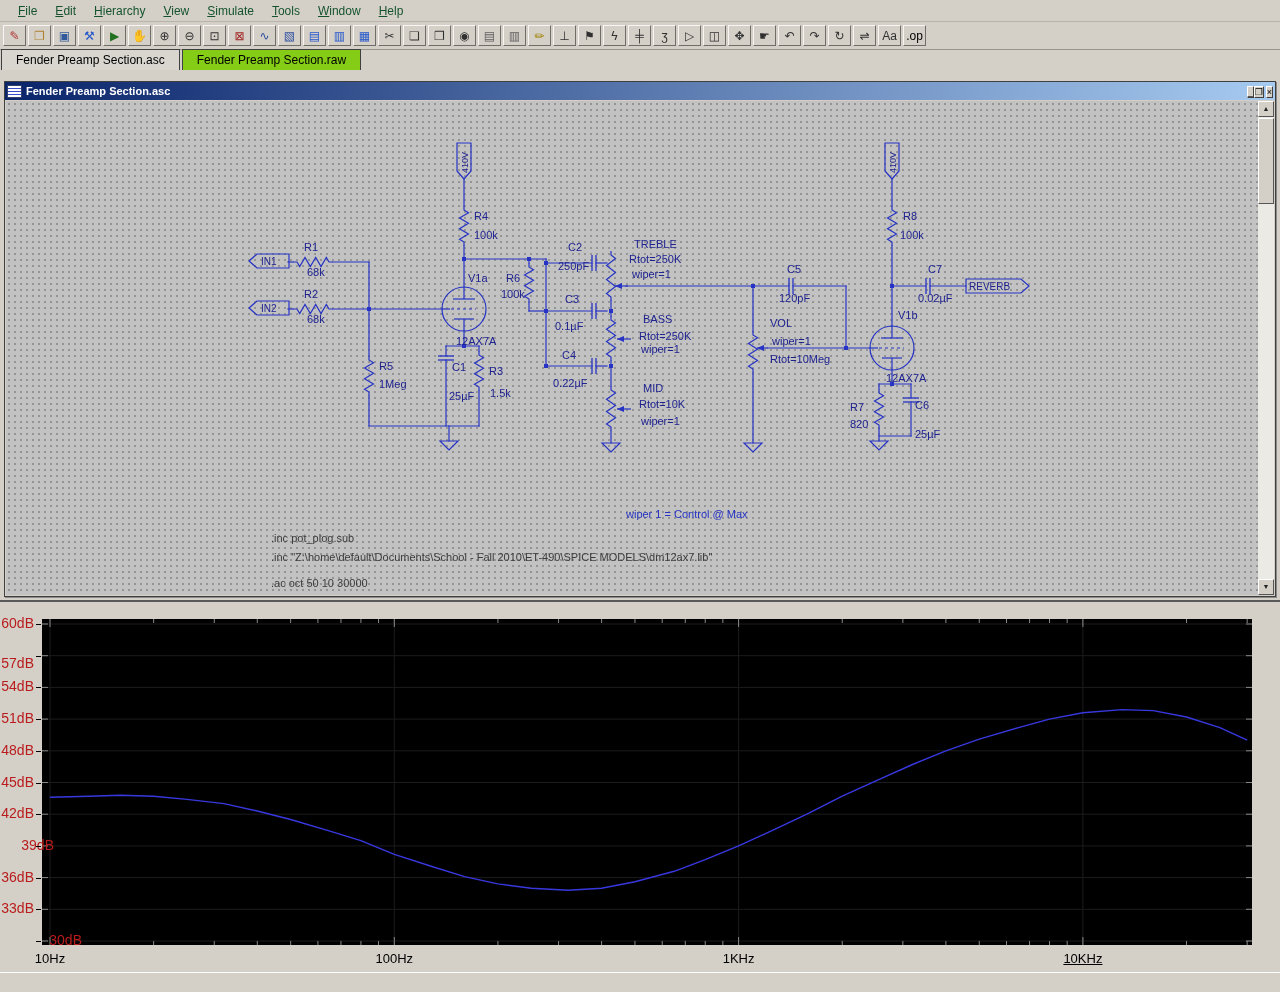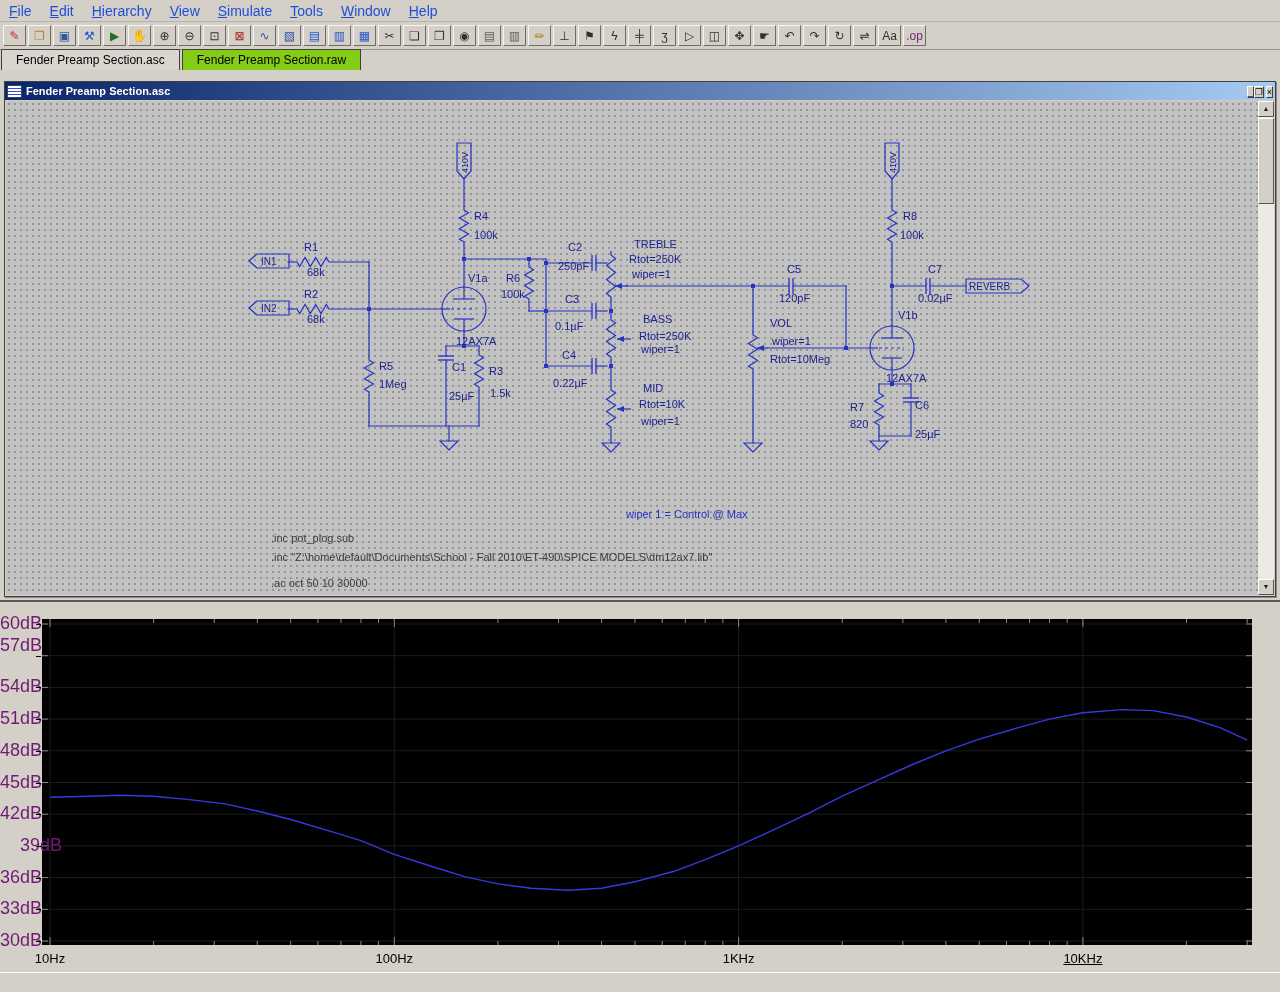--- a/index.html
+++ b/index.html
@@ -1,19 +1,19 @@
 <!DOCTYPE html>
 <html><head>
 <meta charset="utf-8">
 <style>
   html,body{margin:0;padding:0;}
   body{width:1280px;height:992px;overflow:hidden;background:#d4d0c8;position:relative;
        font-family:"Liberation Sans",sans-serif;-webkit-font-smoothing:antialiased;}
   
-  .menubar{height:21px;display:flex;align-items:center;padding-left:0;font-size:14px;color:#1d4ed8;
+  .menubar{height:21px;display:flex;align-items:center;padding-left:9px;font-size:12px;color:#14532d;
            background:#d4d0c8;border-bottom:1px solid #b8b4ac;}
   .menu-item{padding:2px 9px;cursor:default;}
   .menu-item u{text-decoration:underline;}
   
   .toolbar{height:27px;display:flex;align-items:center;padding:0 2px;background:#d4d0c8;
            border-bottom:1px solid #9a968e;}
   .tbtn{width:23px;height:21px;margin:0 1px;display:flex;align-items:center;justify-content:center;
         font-size:12px;background:#d4d0c8;border:1px solid;border-color:#f7f6f2 #6f6d68 #6f6d68 #f7f6f2;
         box-sizing:border-box;cursor:default;overflow:hidden;white-space:nowrap;}
   
@@ -48,21 +48,21 @@
   .sbtn.up{top:0;} .sbtn.down{bottom:0;}
   .sthumb{position:absolute;left:0;top:17px;width:16px;height:86px;background:#d4d0c8;border:1px solid;
           border-color:#fff #555 #555 #fff;box-sizing:border-box;}
   
   .wavepane{position:absolute;left:0;top:600px;width:1280px;height:372px;background:#d4d0c8;
             border-top:2px solid #5a5a5a;box-sizing:border-box;}
   .wavetitle{position:absolute;top:1px;left:0;width:100%;text-align:center;font-size:12px;
              font-weight:bold;color:#2424dc;}
   .plot{position:absolute;left:42px;top:17px;width:1210px;height:326px;background:#000;}
   .ylabel{position:absolute;left:0;width:34px;height:15px;line-height:15px;text-align:right;
-          font-size:18px;color:#701a75;}
+          font-size:14px;color:#b91c1c;}
   .ytick{position:absolute;left:36px;width:5px;height:1px;background:#000;}
   .xlabel{position:absolute;top:349px;width:60px;text-align:center;font-size:13px;color:#000;}
   .statusbar{position:absolute;left:0;top:972px;width:1280px;height:20px;background:#d4d0c8;
              border-top:1px solid #fff;}
 </style>
 </head>
 <body>
 
 <div class="menubar" id="menubar">
     <div class="menu-item"><u>F</u>ile</div>
@@ -104,21 +104,21 @@
     <div class="tbtn" style="color: rgb(48, 48, 48);">ʒ</div>
     <div class="tbtn" style="color: rgb(48, 48, 48);">▷</div>
     <div class="tbtn" style="color: rgb(48, 48, 48);">◫</div>
     <div class="tbtn" style="color: rgb(48, 48, 48);">✥</div>
     <div class="tbtn" style="color: rgb(48, 48, 48);">☛</div>
     <div class="tbtn" style="color: rgb(48, 48, 48);">↶</div>
     <div class="tbtn" style="color: rgb(48, 48, 48);">↷</div>
     <div class="tbtn" style="color: rgb(48, 48, 48);">↻</div>
     <div class="tbtn" style="color: rgb(48, 48, 48);">⇌</div>
     <div class="tbtn" style="color: rgb(48, 48, 48);">Aa</div>
-    <div class="tbtn" style="color: #701a75;">.op</div>
+    <div class="tbtn" style="color: #000000;">.op</div>
   </div>
 <div class="tabbar" id="tabbar">
     <div class="tab active">Fender Preamp Section.asc</div>
     <div class="tab">Fender Preamp Section.raw</div>
   </div>
 
 <div class="mdi">
   <div class="schemwin">
     <div class="titlebar">
       <span class="ticon"></span>
@@ -446,39 +446,39 @@
         <line x1="1204" y1="258.608" x2="1210" y2="258.608" stroke="#8a8a8a"></line>
         <line x1="0" y1="290.309" x2="6" y2="290.309" stroke="#8a8a8a"></line>
         <line x1="1204" y1="290.309" x2="1210" y2="290.309" stroke="#8a8a8a"></line>
         <line x1="0" y1="322.01" x2="6" y2="322.01" stroke="#8a8a8a"></line>
         <line x1="1204" y1="322.01" x2="1210" y2="322.01" stroke="#8a8a8a"></line>
         <polyline points="8.0,178.3 47.2,177.2 78.3,176.2 111.6,177.2 145.0,180.4 181.9,184.6 215.3,192.0 248.7,200.5 287.9,212.1 318.9,221.6 352.3,235.4 391.5,248.0 422.6,257.6 455.9,264.9 489.3,269.2 526.2,271.3 559.6,269.2 593.0,262.8 632.2,252.3 663.2,240.6 696.6,226.9 735.8,208.9 766.9,194.1 800.2,177.2 839.5,159.3 870.5,145.5 903.9,131.8 937.3,120.2 976.5,108.6 1007.5,100.1 1040.9,93.8 1080.1,90.6 1111.2,91.6 1144.5,98.0 1177.9,108.6 1205.2,121.2" fill="none" stroke="#3838e0" stroke-width="1.4" stroke-linejoin="round"></polyline>
       </svg>
   </div>
 <div class="ylabel" style="top: 14px;">60dB</div>
     <div class="ytick" style="top: 22px;"></div>
-    <div class="ylabel" style="top: 36px;">57dB</div>
+    <div class="ylabel" style="top: 54px;">57dB</div>
     <div class="ytick" style="top: 53.701px;"></div>
     <div class="ylabel" style="top: 77.402px;">54dB</div>
     <div class="ytick" style="top: 85.402px;"></div>
     <div class="ylabel" style="top: 109.103px;">51dB</div>
     <div class="ytick" style="top: 117.103px;"></div>
     <div class="ylabel" style="top: 140.804px;">48dB</div>
     <div class="ytick" style="top: 148.804px;"></div>
     <div class="ylabel" style="top: 172.505px;">45dB</div>
     <div class="ytick" style="top: 180.505px;"></div>
     <div class="ylabel" style="top: 204.206px;">42dB</div>
     <div class="ytick" style="top: 212.206px;"></div>
     <div class="ylabel" style="top: 235.907px; margin-left: 20px;">39dB</div>
     <div class="ytick" style="top: 243.907px;"></div>
     <div class="ylabel" style="top: 267.608px;">36dB</div>
     <div class="ytick" style="top: 275.608px;"></div>
     <div class="ylabel" style="top: 299.309px;">33dB</div>
     <div class="ytick" style="top: 307.309px;"></div>
-    <div class="ylabel" style="top: 331.01px;">30dB</div>
+    <div class="ylabel" style="top: 331.01px; padding-left: 48px;">30dB</div>
     <div class="ytick" style="top: 339.01px;"></div>
     <div class="xlabel" style="left: 20px;">10Hz</div>
     <div class="xlabel" style="left: 364.3px;">100Hz</div>
     <div class="xlabel" style="left: 708.6px;">1KHz</div>
     <div class="xlabel" style="left: 1052.9px; text-decoration: underline;">10KHz</div>
   </div>
 
 <div class="statusbar"></div>
 
 </body></html>

